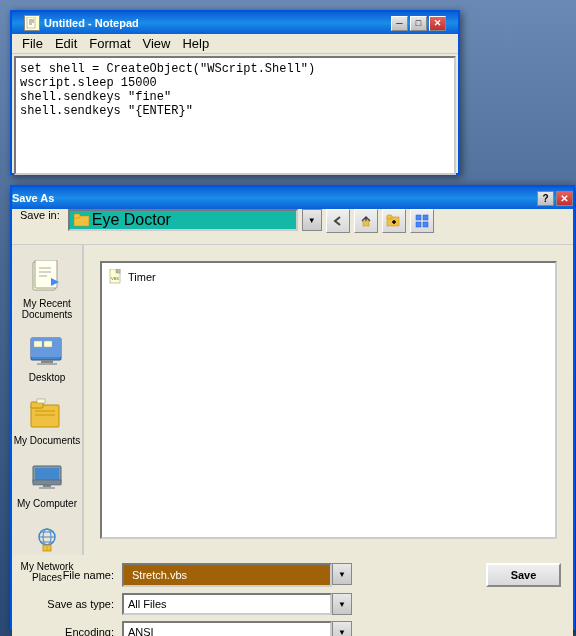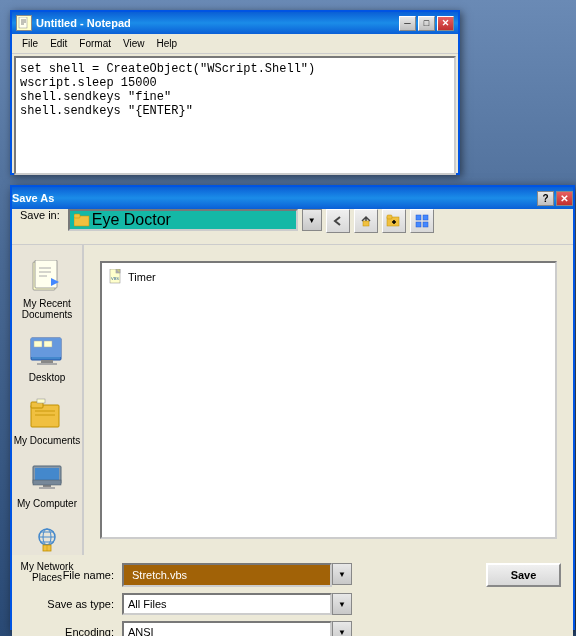--- a/index.html
+++ b/index.html
@@ -34,21 +34,21 @@
       border: 2px solid #0054e3;
       box-shadow: 2px 2px 8px rgba(0,0,0,0.5);
       z-index: 1;
     }
 
     .window-titlebar {
       height: 22px;
       background: linear-gradient(180deg, #0a5fd6 0%, #1b8ce8 50%, #0a5fd6 100%);
       display: flex;
       align-items: center;
-      padding: 0 4px;
+      padding: 0 12px;
       color: white;
       font-weight: bold;
       font-size: 11px;
     }
 
     .titlebar-icon {
       width: 16px;
       height: 16px;
       margin-right: 4px;
       background: #ffffcc;
@@ -90,21 +90,21 @@
       height: 20px;
       background: #ece9d8;
       display: flex;
       align-items: center;
       padding: 0 4px;
       border-bottom: 1px solid #ccc;
     }
 
     .menu-item {
       padding: 2px 6px;
-      font-size: 10px;
+      font-size: 13px;
       cursor: pointer;
     }
 
     .notepad-content {
       padding: 4px;
       background: white;
       height: calc(100% - 42px);
       border: 2px inset #ccc;
       margin: 2px;
       font-family: 'Courier New', monospace;

